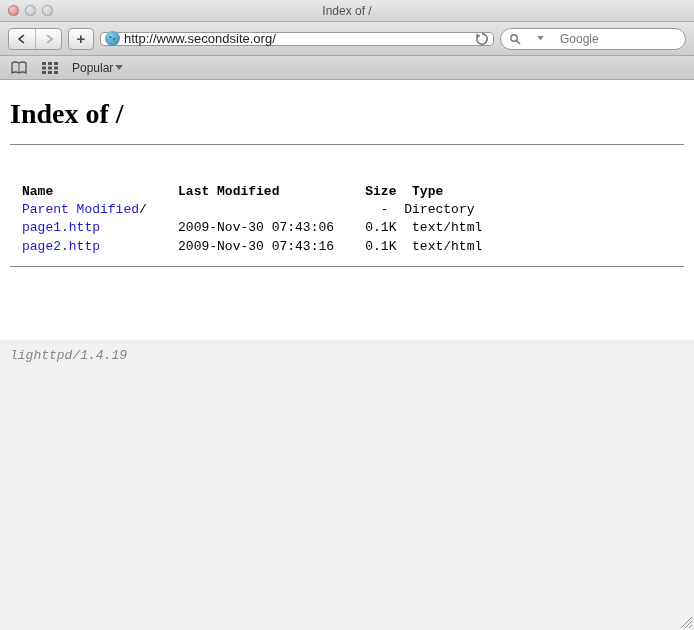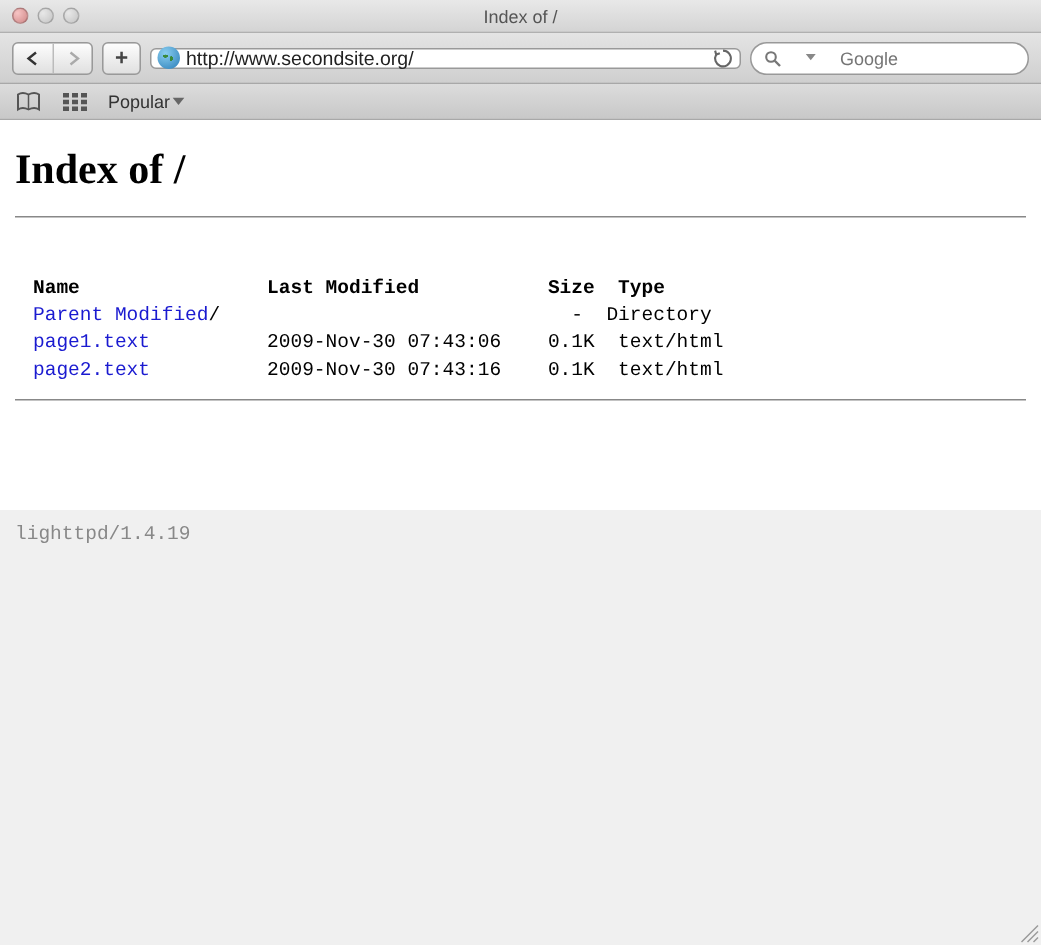--- a/index.html
+++ b/index.html
@@ -210,20 +210,21 @@
       text-decoration: none;
     }
     .footer-area {
       padding: 8px 10px;
       background: #f0f0f0;
     }
     .server-line {
       font-family: "Courier New", monospace;
       font-size: 13px;
       color: #888;
+      font-style: italic;
     }
     .resize {
       position: absolute;
       right: 1px;
       bottom: 1px;
       width: 15px;
       height: 15px;
     }
   </style>
 </head>
@@ -298,21 +299,21 @@
     <span>Popular</span>
     <svg class="bm-chevron" viewBox="0 0 8 6">
         <path d="M0 0 L4 5 L8 0 Z" fill="#666"></path>
       </svg>
   </span>
 </div>
 
 <div class="content">
   <h1 class="page-title">Index of /</h1>
   <hr class="listing-rule">
-  <div class="listing" id="dir-listing"><div class="listing-header">Name                Last Modified           Size  Type</div><div><a href="#">Parent Modified</a>/                              -  Directory</div><div><a href="#">page1.text</a>          2009-Nov-30 07:43:06    0.1K  text/html</div><div><a href="#">page2.text</a>          2009-Nov-30 07:43:16    0.1K  text/html</div></div>
+  <div class="listing" id="dir-listing"><div class="listing-header">Name                Last Modified           Size  Type</div><div><a href="#">Parent Modified</a>/                              -  Directory</div><div><a href="#">page1.http</a>          2009-Nov-30 07:43:06    0.1K  text/html</div><div><a href="#">page2.http</a>          2009-Nov-30 07:43:16    0.1K  text/html</div></div>
   <hr class="listing-rule">
 </div>
 
 <div class="footer-area">
   <div class="server-line">lighttpd/1.4.19</div>
 </div>
 
 <svg class="resize" viewBox="0 0 15 15">
   <line x1="3" y1="14" x2="14" y2="3" stroke="#999" stroke-width="1"></line>
   <line x1="7" y1="14" x2="14" y2="7" stroke="#999" stroke-width="1"></line>

